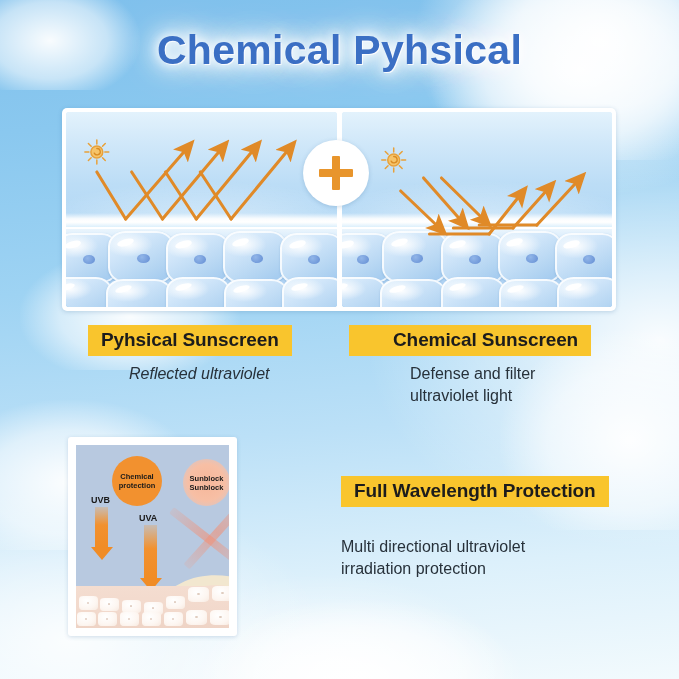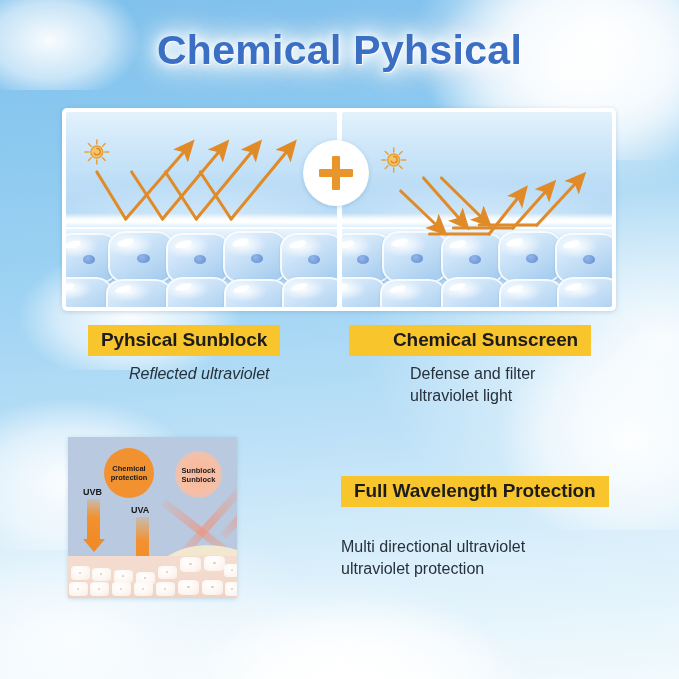--- a/index.html
+++ b/index.html
@@ -156,23 +156,23 @@
 
   #badge-physical { left: 88px; top: 325px; }
   #cap-physical   { left: 129px; top: 363px; font-style: italic; }
   #badge-chemical { left: 349px; top: 325px; padding-left: 44px; }
   #cap-chemical   { left: 410px; top: 363px; }
   #badge-full     { left: 341px; top: 476px; }
   #cap-full       { left: 341px; top: 536px; }
   #bottom-figure {
     position:absolute;
     left:68px; top:437px;
-    width:169px; height:161px;
+    width:169px; height:199px;
     background:#ffffff;
-    padding:0;
+    padding:8px;
     border-radius:3px;
     box-shadow:0 1px 4px rgba(60,110,160,0.22);
   }
   #bottom-inner {
     position:relative;
     width:100%; height:100%;
     overflow:hidden;
     background:#b8c9e0;
   }
   .uv-circle {
@@ -415,21 +415,21 @@
           </div>
       </div>
     </div>
   </div>
 
   <div id="plus-badge">
     <span class="bar-h"></span>
     <span class="bar-v"></span>
   </div>
 
-  <div class="badge" id="badge-physical">Pyhsical Sunblock</div>
+  <div class="badge" id="badge-physical">Pyhsical Sunscreen</div>
   <div class="caption" id="cap-physical">Reflected ultraviolet</div>
 
   <div class="badge" id="badge-chemical">Chemical Sunscreen</div>
   <div class="caption" id="cap-chemical">
     <div>Defense and filter</div>
     <div>ultraviolet light</div>
   </div>
 
   <div id="bottom-figure">
     <div id="bottom-inner">
@@ -484,16 +484,16 @@
         <div class="skin-cell" style="left:110px;top:42px; width:21px; height:15px;"></div>
         <div class="skin-cell" style="left:134px;top:42px; width:21px; height:15px;"></div>
         <div class="skin-cell" style="left:157px;top:44px; width:15px; height:14px;"></div>
       </div>
     </div>
   </div>
 
   <div class="badge" id="badge-full">Full Wavelength Protection</div>
   <div class="caption" id="cap-full">
     <div>Multi directional ultraviolet</div>
-    <div>ultraviolet protection</div>
+    <div>irradiation protection</div>
   </div>
 
 </div>
 
 </body></html>

